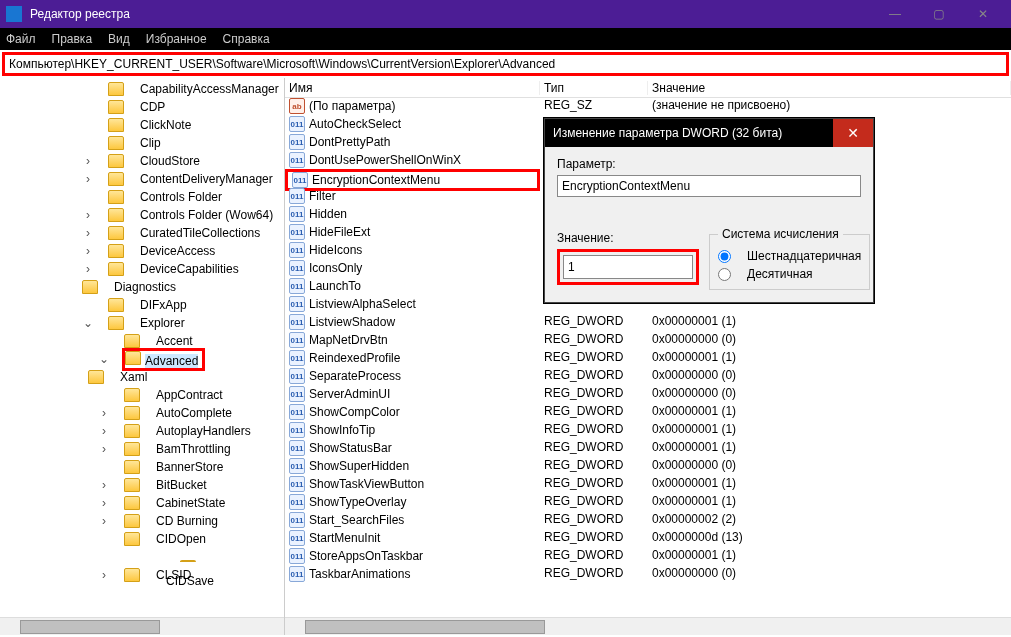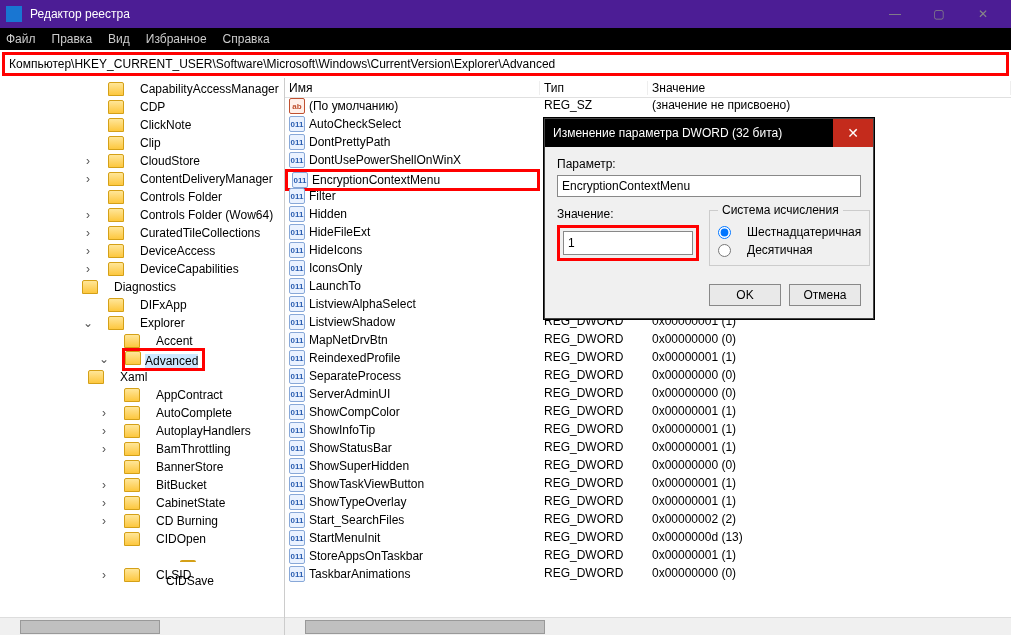--- a/index.html
+++ b/index.html
@@ -38,21 +38,21 @@
     .val-icon.sz { color: #c05030; border-color: #c05030; background: #fff0ea; }
     .row-red-box { border: 3px solid red; margin: -1px 0; padding-left: 2px; }
     .hscroll { height: 18px; background: #f0f0f0; position: absolute; bottom: 0; left: 0; right: 0; border-top: 1px solid #ddd; display: flex; align-items: center; }
     .hscroll .thumb { height: 14px; background: #c0c0c0; border: 1px solid #999; }
     .dialog { position: absolute; left: 544px; top: 118px; width: 330px; background: #f0f0f0; border: 1px solid #444; z-index: 10; box-shadow: 0 0 0 1px #000; }
     .dialog-title { background: #000; color: #fff; height: 28px; display: flex; align-items: center; padding: 0 8px; position: relative; }
     .dialog-title .close { position: absolute; right: 0; top: 0; width: 40px; height: 28px; background: #c42b1c; display: flex; align-items: center; justify-content: center; color: #fff; font-size: 14px; }
     .dialog-body { padding: 10px 12px 12px 12px; }
     .dlg-label { margin-bottom: 4px; }
     .dlg-input { width: 100%; height: 22px; border: 1px solid #888; padding: 0 4px; background: #fff; margin-bottom: 10px; }
-    .dlg-row2 { display: flex; gap: 12px; }
+    .dlg-row2 { display: flex; gap: 12px; margin-top: 24px; }
     .dlg-value-col { width: 140px; }
     .dlg-value-input { width: 130px; height: 24px; border: 1px solid #888; padding: 0 4px; background: #fff; }
     .red-input-box { border: 3px solid red; padding: 3px; display: inline-block; }
     .dlg-radix { flex: 1; border: 1px solid #ccc; padding: 4px 8px 8px 8px; position: relative; margin-top: -4px; }
     .dlg-radix legend { font-size: 12px; padding: 0 4px; }
     .dlg-radix .radio-row { display: flex; align-items: center; gap: 16px; margin-top: 4px; }
     .dlg-radix input[type=radio] { margin: 0; }
     .dlg-buttons { display: flex; justify-content: flex-end; gap: 8px; margin-top: 18px; }
     .dlg-btn { width: 72px; height: 22px; background: #e9e9e9; border: 1px solid #888; cursor: default; display: flex; align-items: center; justify-content: center; }
   </style>
@@ -233,21 +233,21 @@
   <div class="list-panel">
     <div class="list-headers">
       <div class="col col-name">Имя</div>
       <div class="col col-type">Тип</div>
       <div class="col col-value">Значение</div>
     </div>
     <div class="list-body" id="list-body">
         <div class="list-row">
           <div class="cell cell-name">
             <span class="val-icon sz">ab</span>
-            <span>(По умолчанию)</span>
+            <span>(По параметра)</span>
           </div>
           <div class="cell cell-type">REG_SZ</div>
           <div class="cell cell-value">(значение не присвоено)</div>
         </div>
         <div class="list-row">
           <div class="cell cell-name">
             <span class="val-icon">011</span>
             <span>AutoCheckSelect</span>
           </div>
           <div class="cell cell-type"></div>
@@ -480,18 +480,14 @@
         <div class="radio-row">
           <input type="radio" name="radix" checked="" style="">
           <span>Шестнадцатеричная</span>
         </div>
         <div class="radio-row">
           <input type="radio" name="radix" style="">
           <span>Десятичная</span>
         </div>
       </fieldset>
     </div>
-    <div class="dlg-buttons">
-      <div class="dlg-btn">OK</div>
-      <div class="dlg-btn">Отмена</div>
-    </div>
   </div>
 </div>
 
 </body></html>

